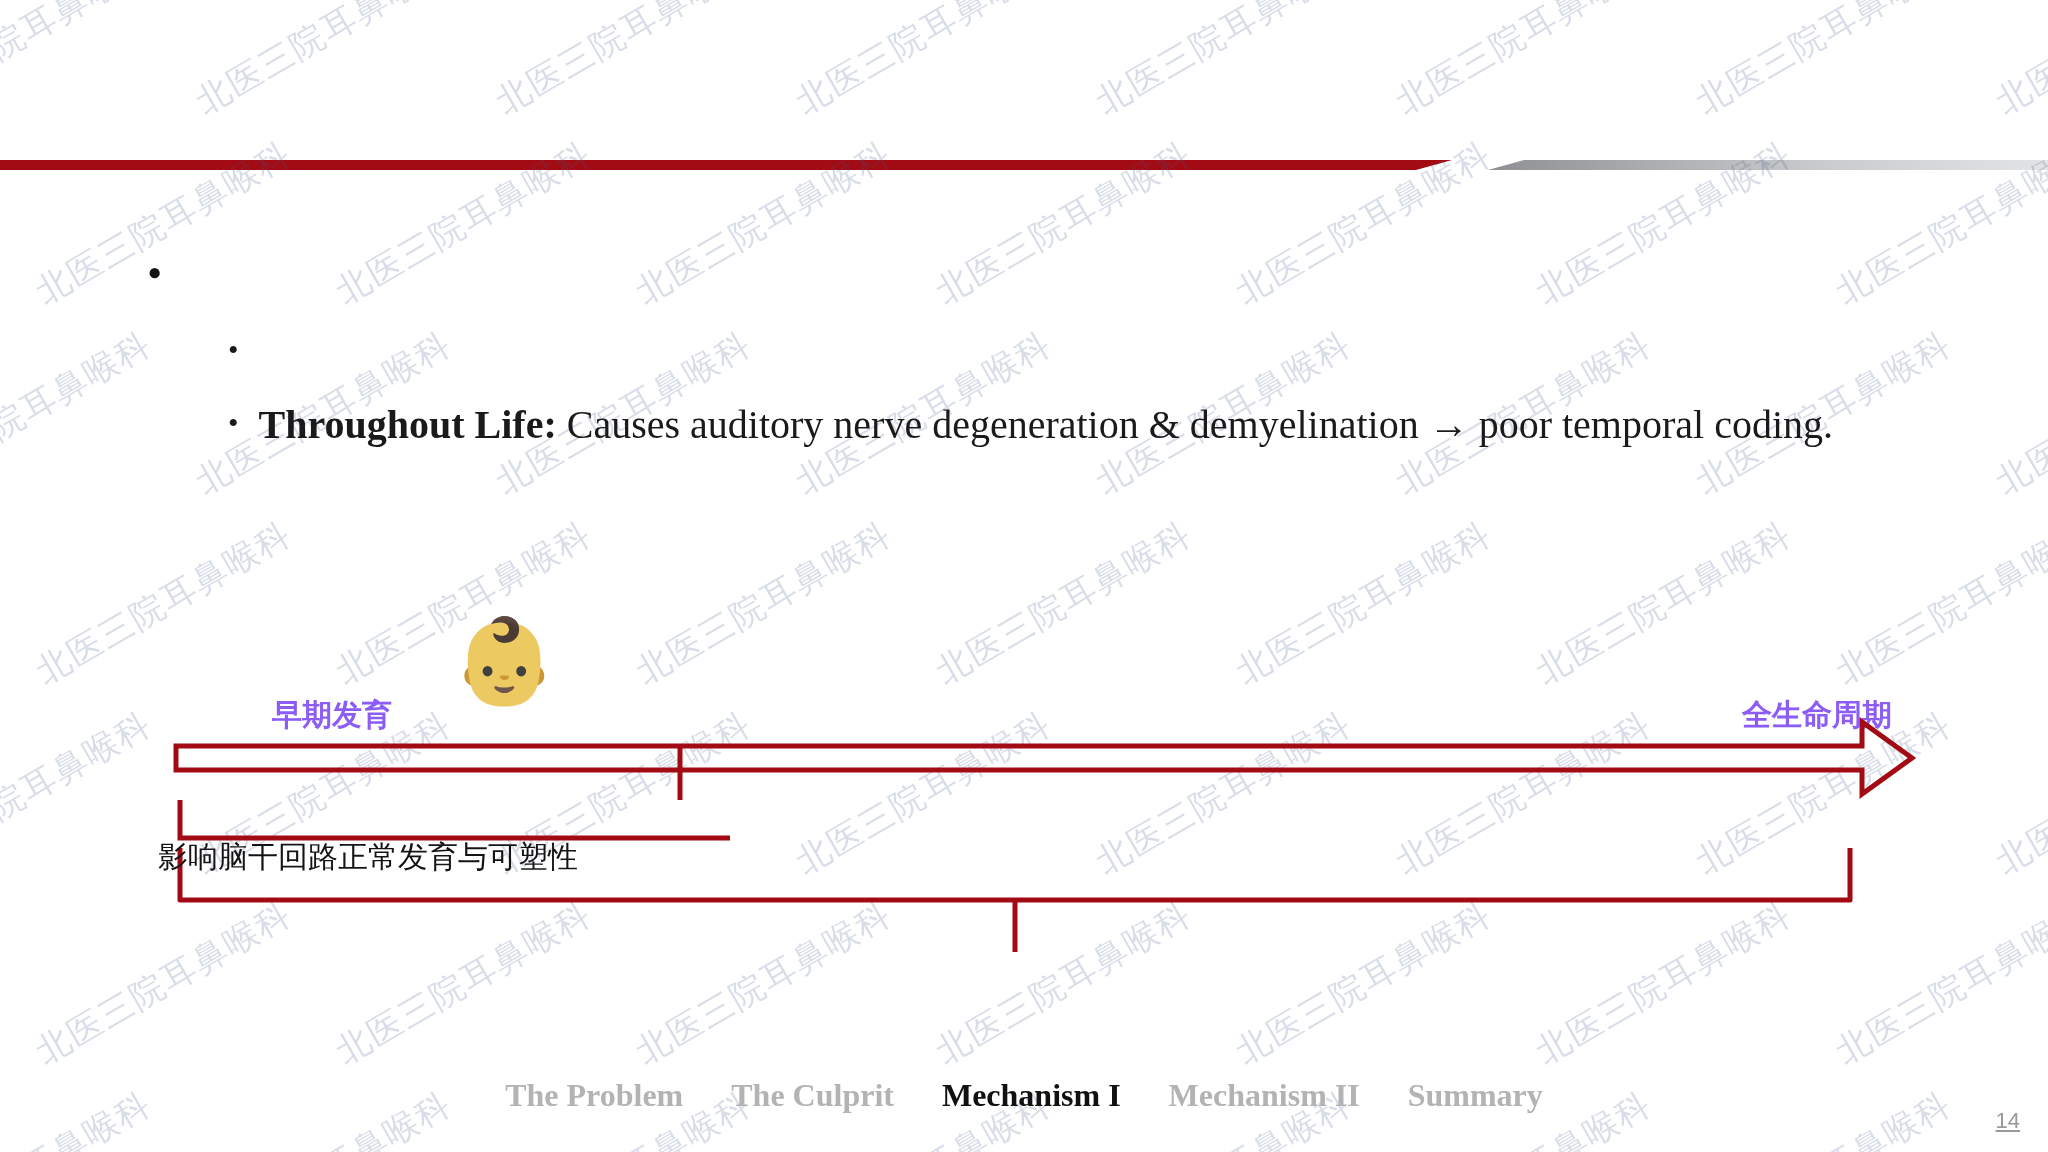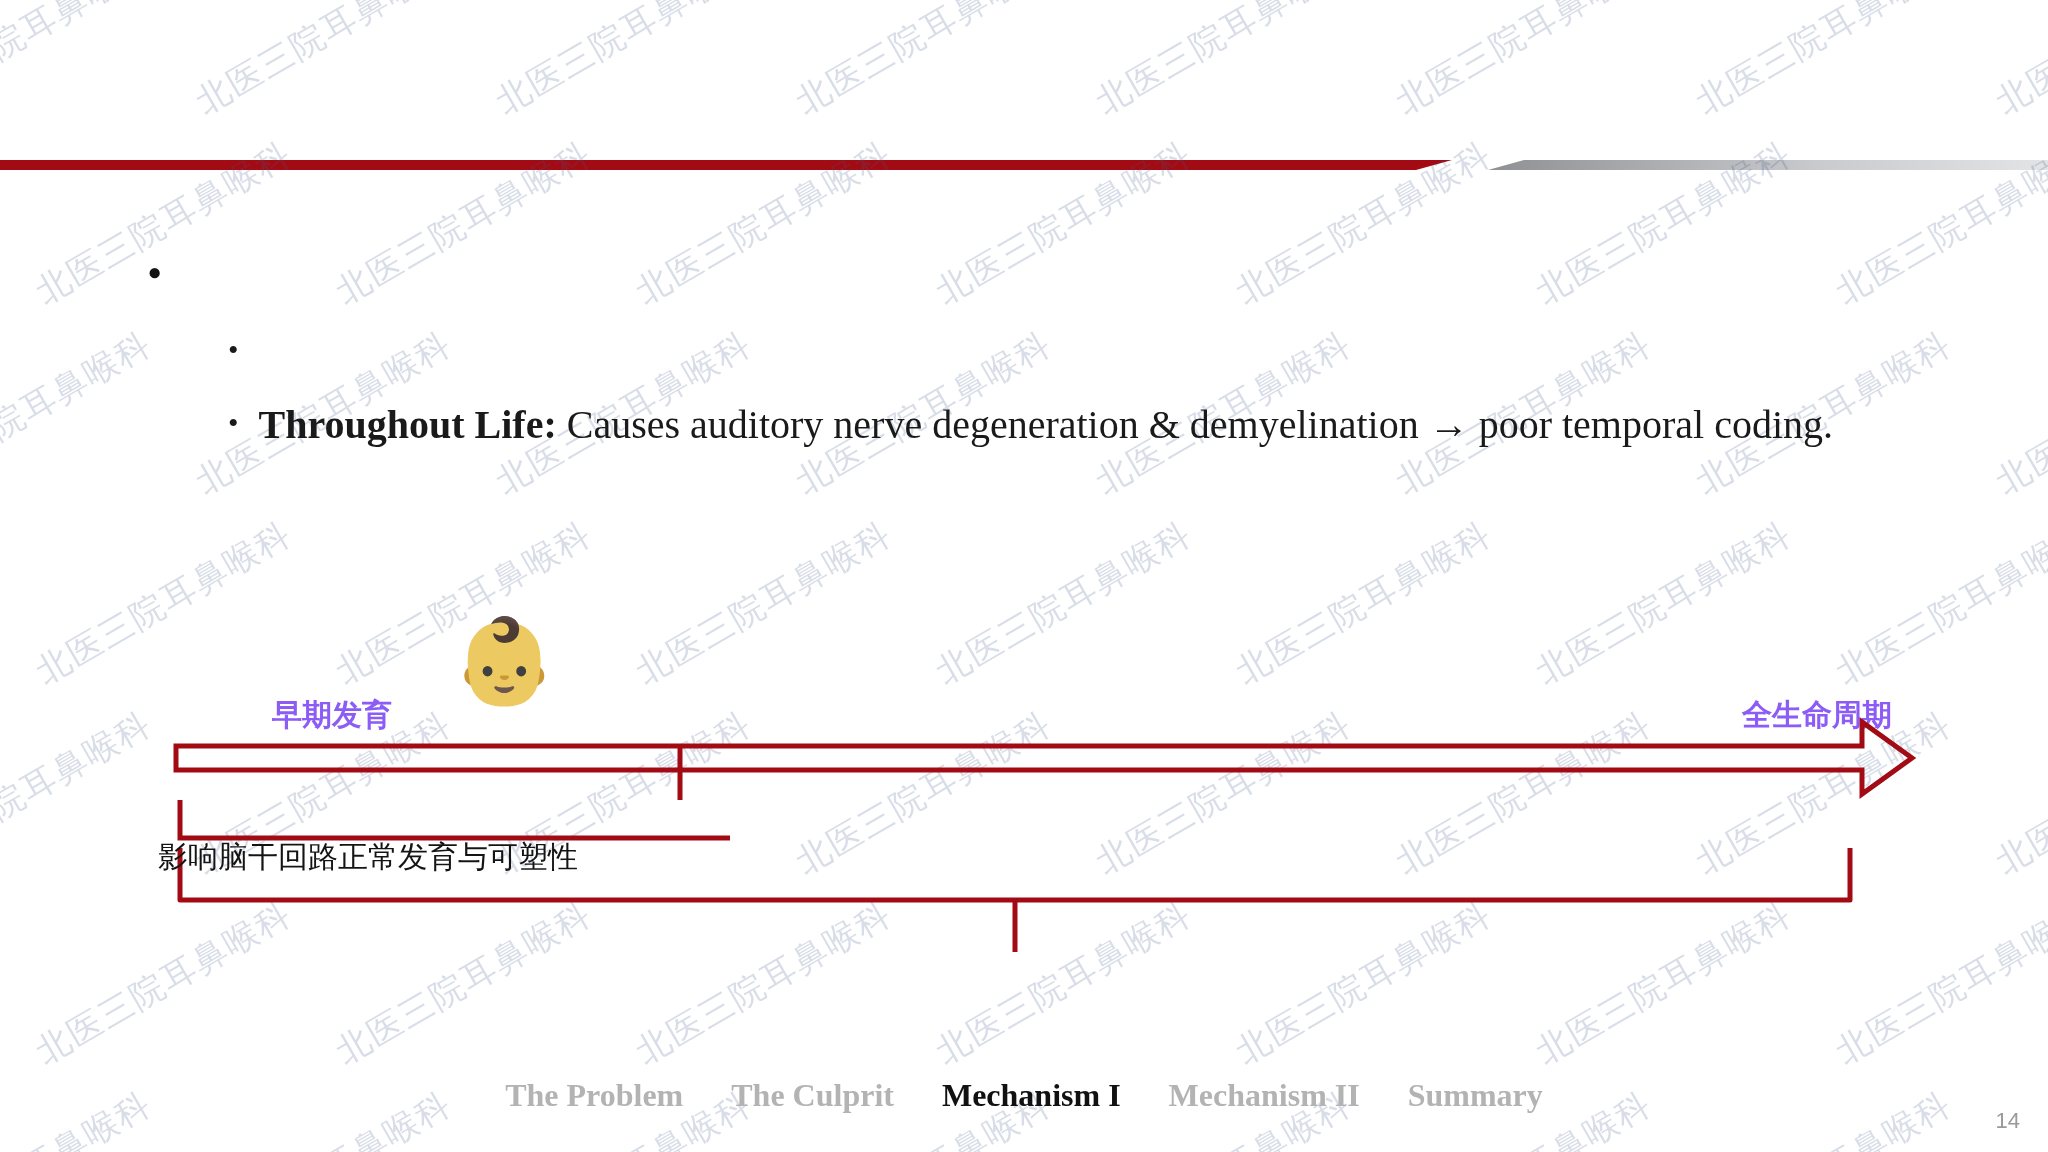--- a/index.html
+++ b/index.html
@@ -151,20 +151,21 @@
   }
   .nav-item.active { color: #111111; }
 
   .page-num {
     position: absolute;
     right: 28px; bottom: 18px;
     font-family: "Liberation Sans", sans-serif;
     font-size: 22px;
     color: #9a9a9a;
     z-index: 6;
+    text-decoration: underline;
   }
 </style>
 </head>
 <body>
 
 <div class="title-area">
   <div class="title-rule"></div>
   <div class="title-rule-grey"></div>
 </div>
 

